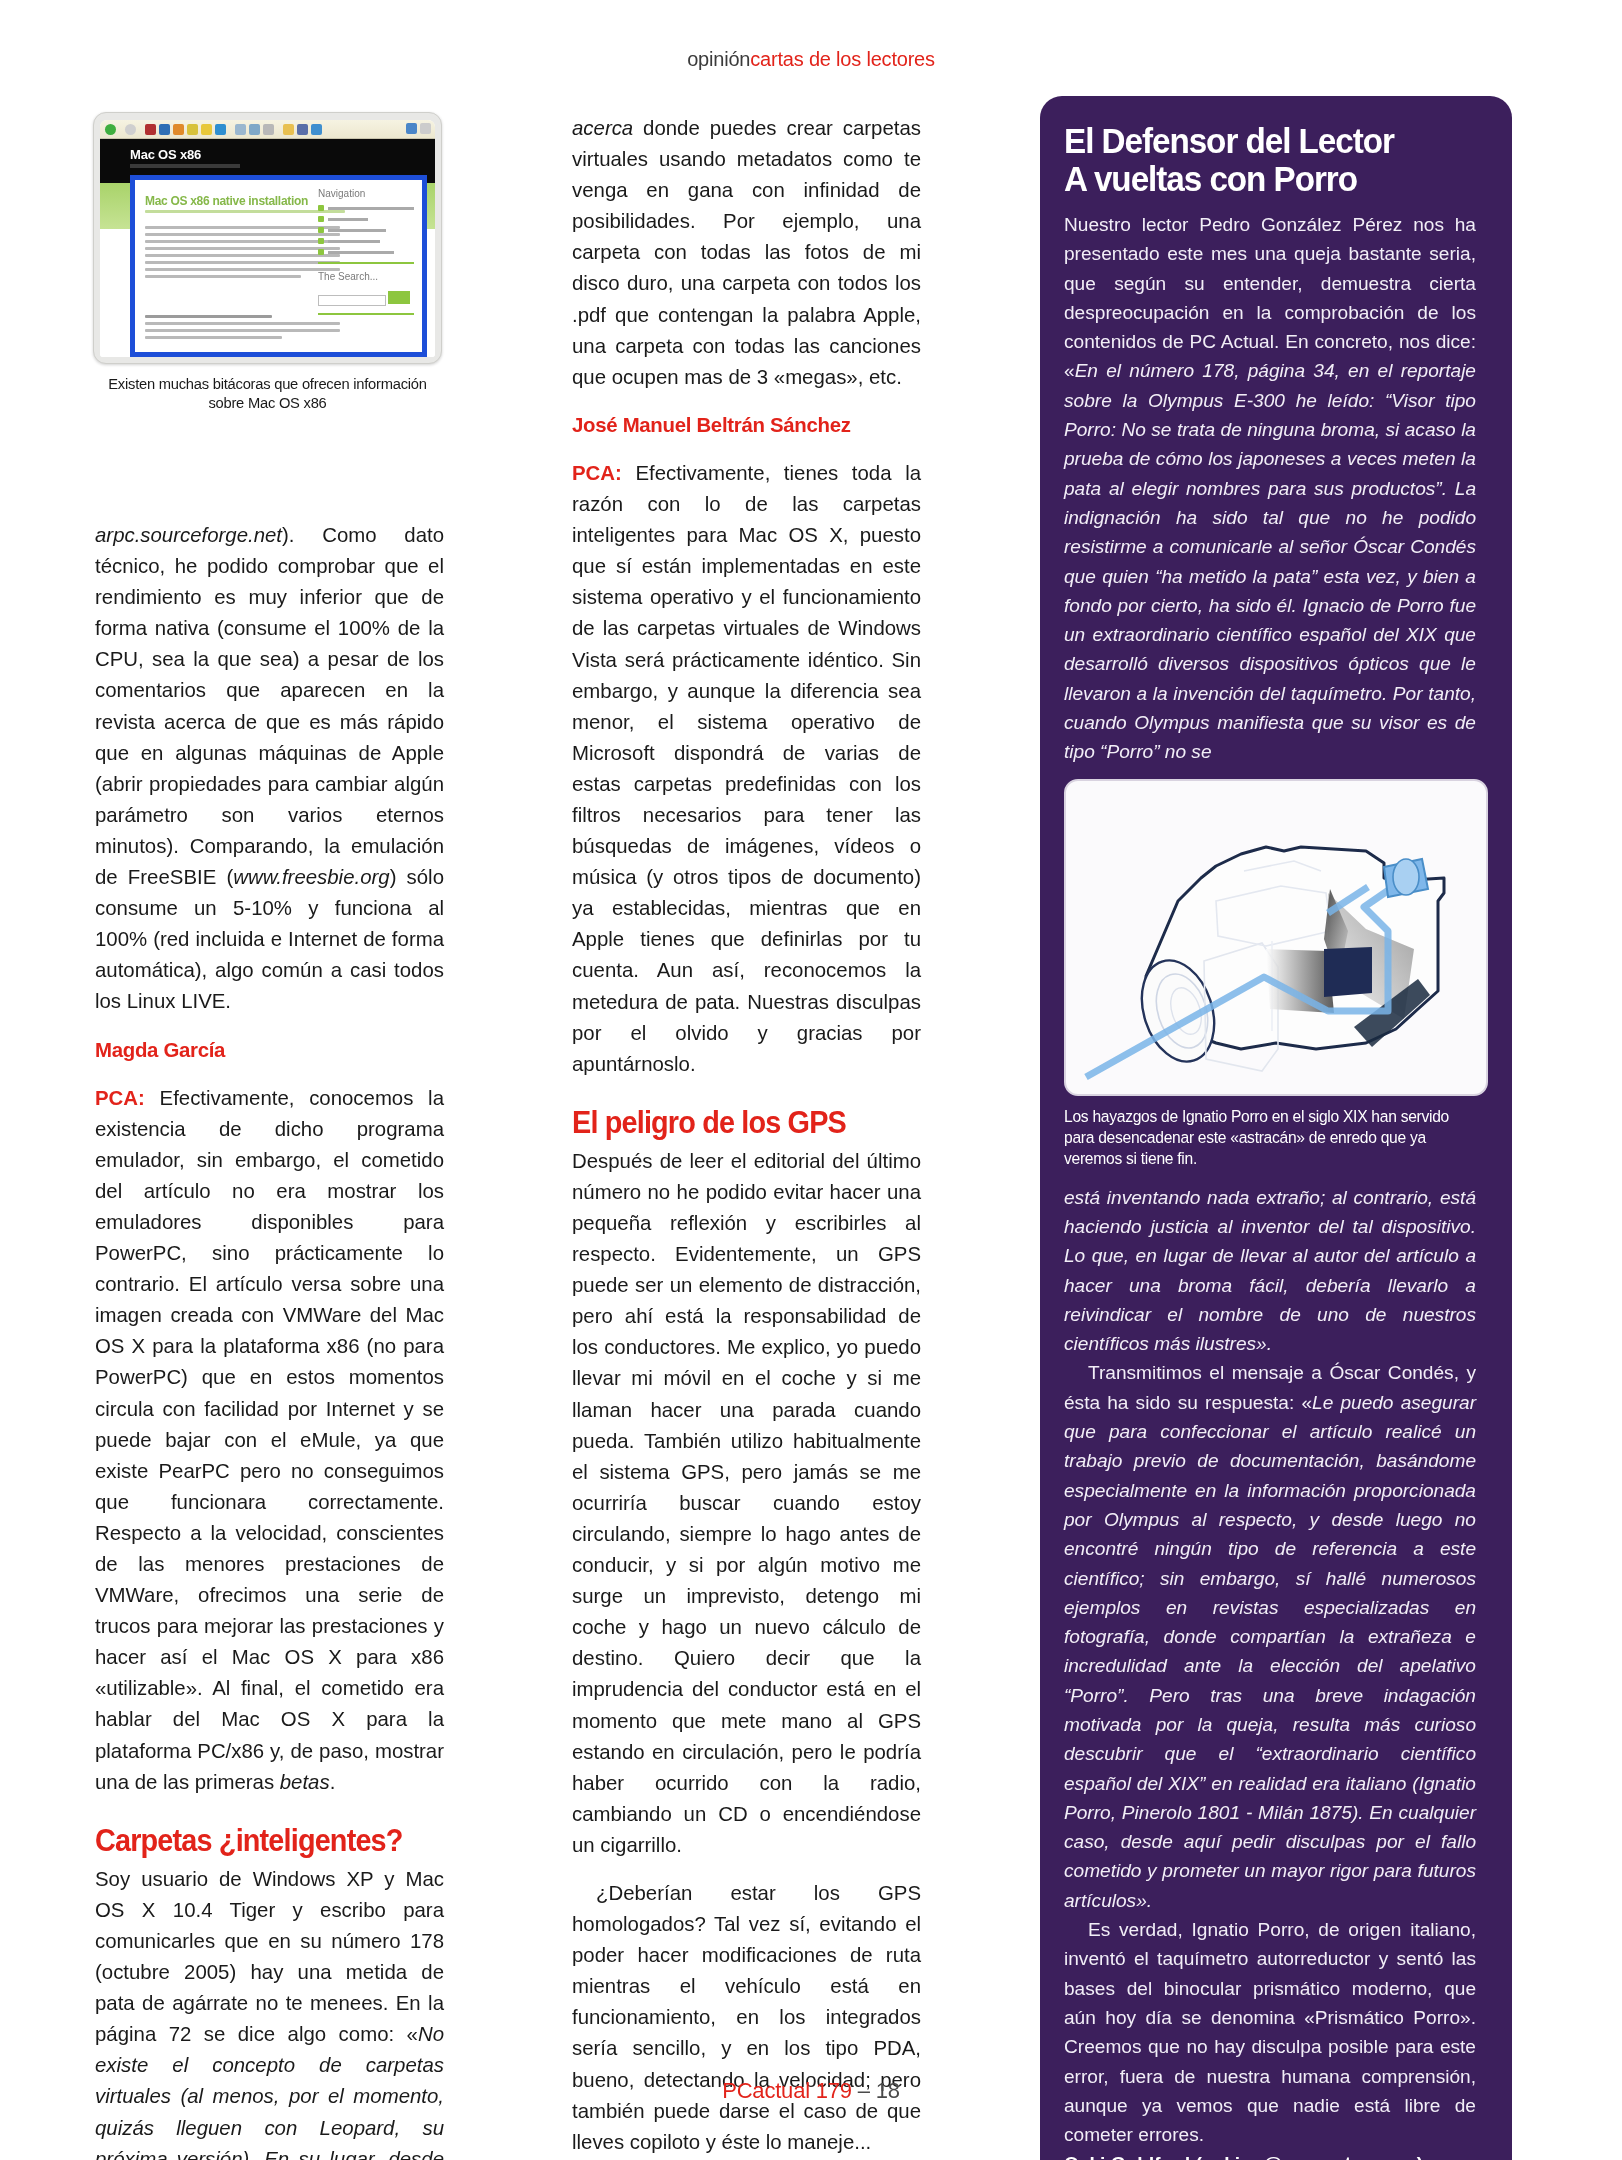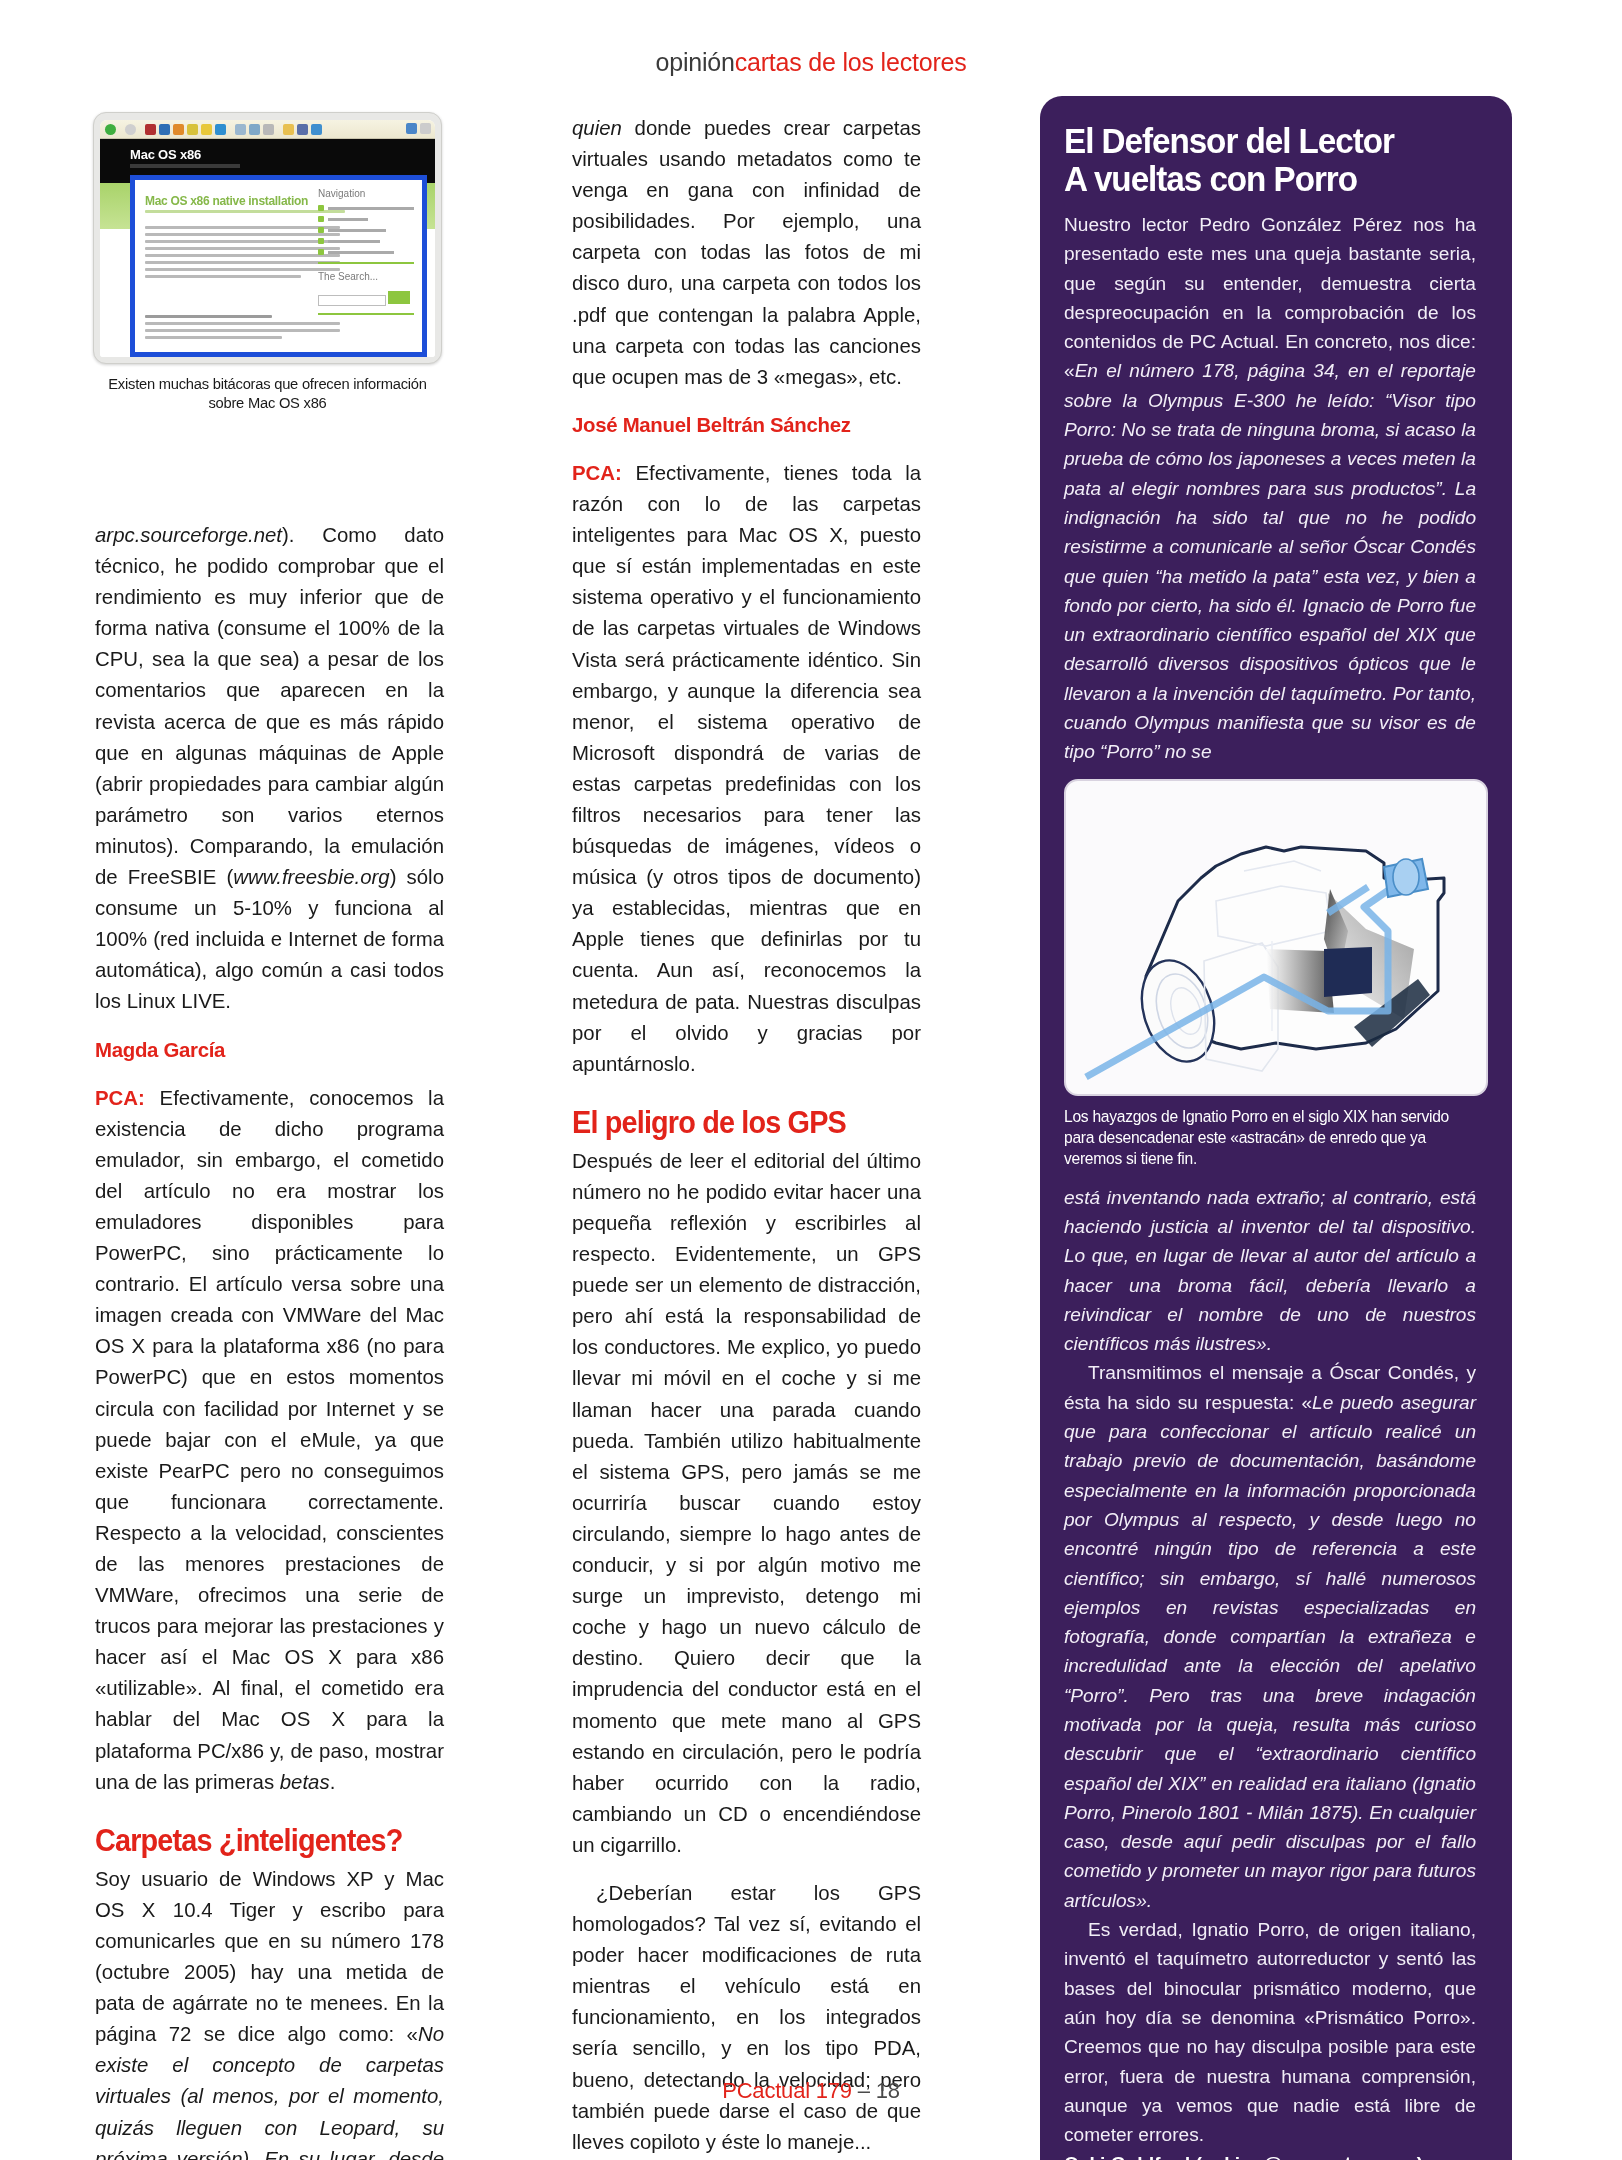--- a/index.html
+++ b/index.html
@@ -12,21 +12,21 @@
     font-family: "Liberation Sans", sans-serif;
     position: relative;
     overflow: hidden;
   }
 
   
   .page-header {
     position: absolute;
     top: 48px; left: 0; right: 0;
     text-align: center;
-    font-size: 25px;
+    font-size: 20px;
     letter-spacing: -0.2px;
     white-space: nowrap;
   }
   .page-header .kicker { color: #3b3b3b; }
   .page-header .section { color: #e2231a; }
 
   
   .col {
     position: absolute;
     top: 110px;
@@ -309,21 +309,21 @@
 
 <div class="col col1" style="top:520px;">
   <p><span class="it">arpc.sourceforge.net</span><span>). Como dato técnico, he podido comprobar que el rendimiento es muy inferior que de forma nativa (consume el 100% de la CPU, sea la que sea) a pesar de los comentarios que aparecen en la revista acerca de que es más rápido que en algunas máquinas de Apple (abrir propiedades para cambiar algún parámetro son varios eternos minutos). Comparando, la emulación de FreeSBIE (</span><span class="it">www.freesbie.org</span><span>) sólo consume un 5-10% y funciona al 100% (red incluida e Internet de forma automática), algo común a casi todos los Linux LIVE.</span></p>
   <p class="sig">Magda García</p>
   <p><span class="pca">PCA:</span><span> Efectivamente, conocemos la existencia de dicho programa emulador, sin embargo, el cometido del artículo no era mostrar los emuladores disponibles para PowerPC, sino prácticamente lo contrario. El artículo versa sobre una imagen creada con VMWare del Mac OS X para la plataforma x86 (no para PowerPC) que en estos momentos circula con facilidad por Internet y se puede bajar con el eMule, ya que existe PearPC pero no conseguimos que funcionara correctamente. Respecto a la velocidad, conscientes de las menores prestaciones de VMWare, ofrecimos una serie de trucos para mejorar las prestaciones y hacer así el Mac OS X para x86 «utilizable». Al final, el cometido era hablar del Mac OS X para la plataforma PC/x86 y, de paso, mostrar una de las primeras </span><span class="it">betas</span><span>.</span></p>
   <h2 class="art-head">Carpetas ¿inteligentes?</h2>
   <p><span>Soy usuario de Windows XP y Mac OS X 10.4 Tiger y escribo para comunicarles que en su número 178 (octubre 2005) hay una metida de pata de agárrate no te menees. En la página 72 se dice algo como: «</span><span class="it">No existe el concepto de carpetas virtuales (al menos, por el momento, quizás lleguen con Leopard, su próxima versión). En su lugar, desde el sistema operativo se sugiere que [...]</span></p>
 </div>
 
 <div class="col col2" style="top:113px;">
-  <p><span class="it">quien</span><span> donde puedes crear carpetas virtuales usando metadatos como te venga en gana con infinidad de posibilidades. Por ejemplo, una carpeta con todas las fotos de mi disco duro, una carpeta con todos los .pdf que contengan la palabra Apple, una carpeta con todas las canciones que ocupen mas de 3 «megas», etc.</span></p>
+  <p><span class="it">acerca</span><span> donde puedes crear carpetas virtuales usando metadatos como te venga en gana con infinidad de posibilidades. Por ejemplo, una carpeta con todas las fotos de mi disco duro, una carpeta con todos los .pdf que contengan la palabra Apple, una carpeta con todas las canciones que ocupen mas de 3 «megas», etc.</span></p>
   <p class="sig">José Manuel Beltrán Sánchez</p>
   <p><span class="pca">PCA:</span><span> Efectivamente, tienes toda la razón con lo de las carpetas inteligentes para Mac OS X, puesto que sí están implementadas en este sistema operativo y el funcionamiento de las carpetas virtuales de Windows Vista será prácticamente idéntico. Sin embargo, y aunque la diferencia sea menor, el sistema operativo de Microsoft dispondrá de varias de estas carpetas predefinidas con los filtros necesarios para tener las búsquedas de imágenes, vídeos o música (y otros tipos de documento) ya establecidas, mientras que en Apple tienes que definirlas por tu cuenta. Aun así, reconocemos la metedura de pata. Nuestras disculpas por el olvido y gracias por apuntárnoslo.</span></p>
   <h2 class="art-head">El peligro de los GPS</h2>
   <p>Después de leer el editorial del último número no he podido evitar hacer una pequeña reflexión y escribirles al respecto. Evidentemente, un GPS puede ser un elemento de distracción, pero ahí está la responsabilidad de los conductores. Me explico, yo puedo llevar mi móvil en el coche y si me llaman hacer una parada cuando pueda. También utilizo habitualmente el sistema GPS, pero jamás se me ocurriría buscar cuando estoy circulando, siempre lo hago antes de conducir, y si por algún motivo me surge un imprevisto, detengo mi coche y hago un nuevo cálculo de destino. Quiero decir que la imprudencia del conductor está en el momento que mete mano al GPS estando en circulación, pero le podría haber ocurrido con la radio, cambiando un CD o encendiéndose un cigarrillo.</p>
   <p style="text-indent:24px;">¿Deberían estar los GPS homologados? Tal vez sí, evitando el poder hacer modificaciones de ruta mientras el vehículo está en funcionamiento, en los integrados sería sencillo, y en los tipo PDA, bueno, detectando la velocidad; pero también puede darse el caso de que lleves copiloto y éste lo maneje...</p>
   <p class="sig">José Manuel Beltrán Sánchez</p>
   <p><span class="pca">PCA:</span><span> Compartimos al 100% tu reflexión sobre los GPS y que el mal uso que se haga de ellos no invalida lo útiles que son. El comentario que se publicó en el editorial era sencillamente para que la gente se parase a pensar sobre las barbaridades que muchas veces cometemos mientras conducimos, y de paso, dar un toque de atención a nuestras autoridades.</span></p>
 </div>
 
 <div class="sidebar">

